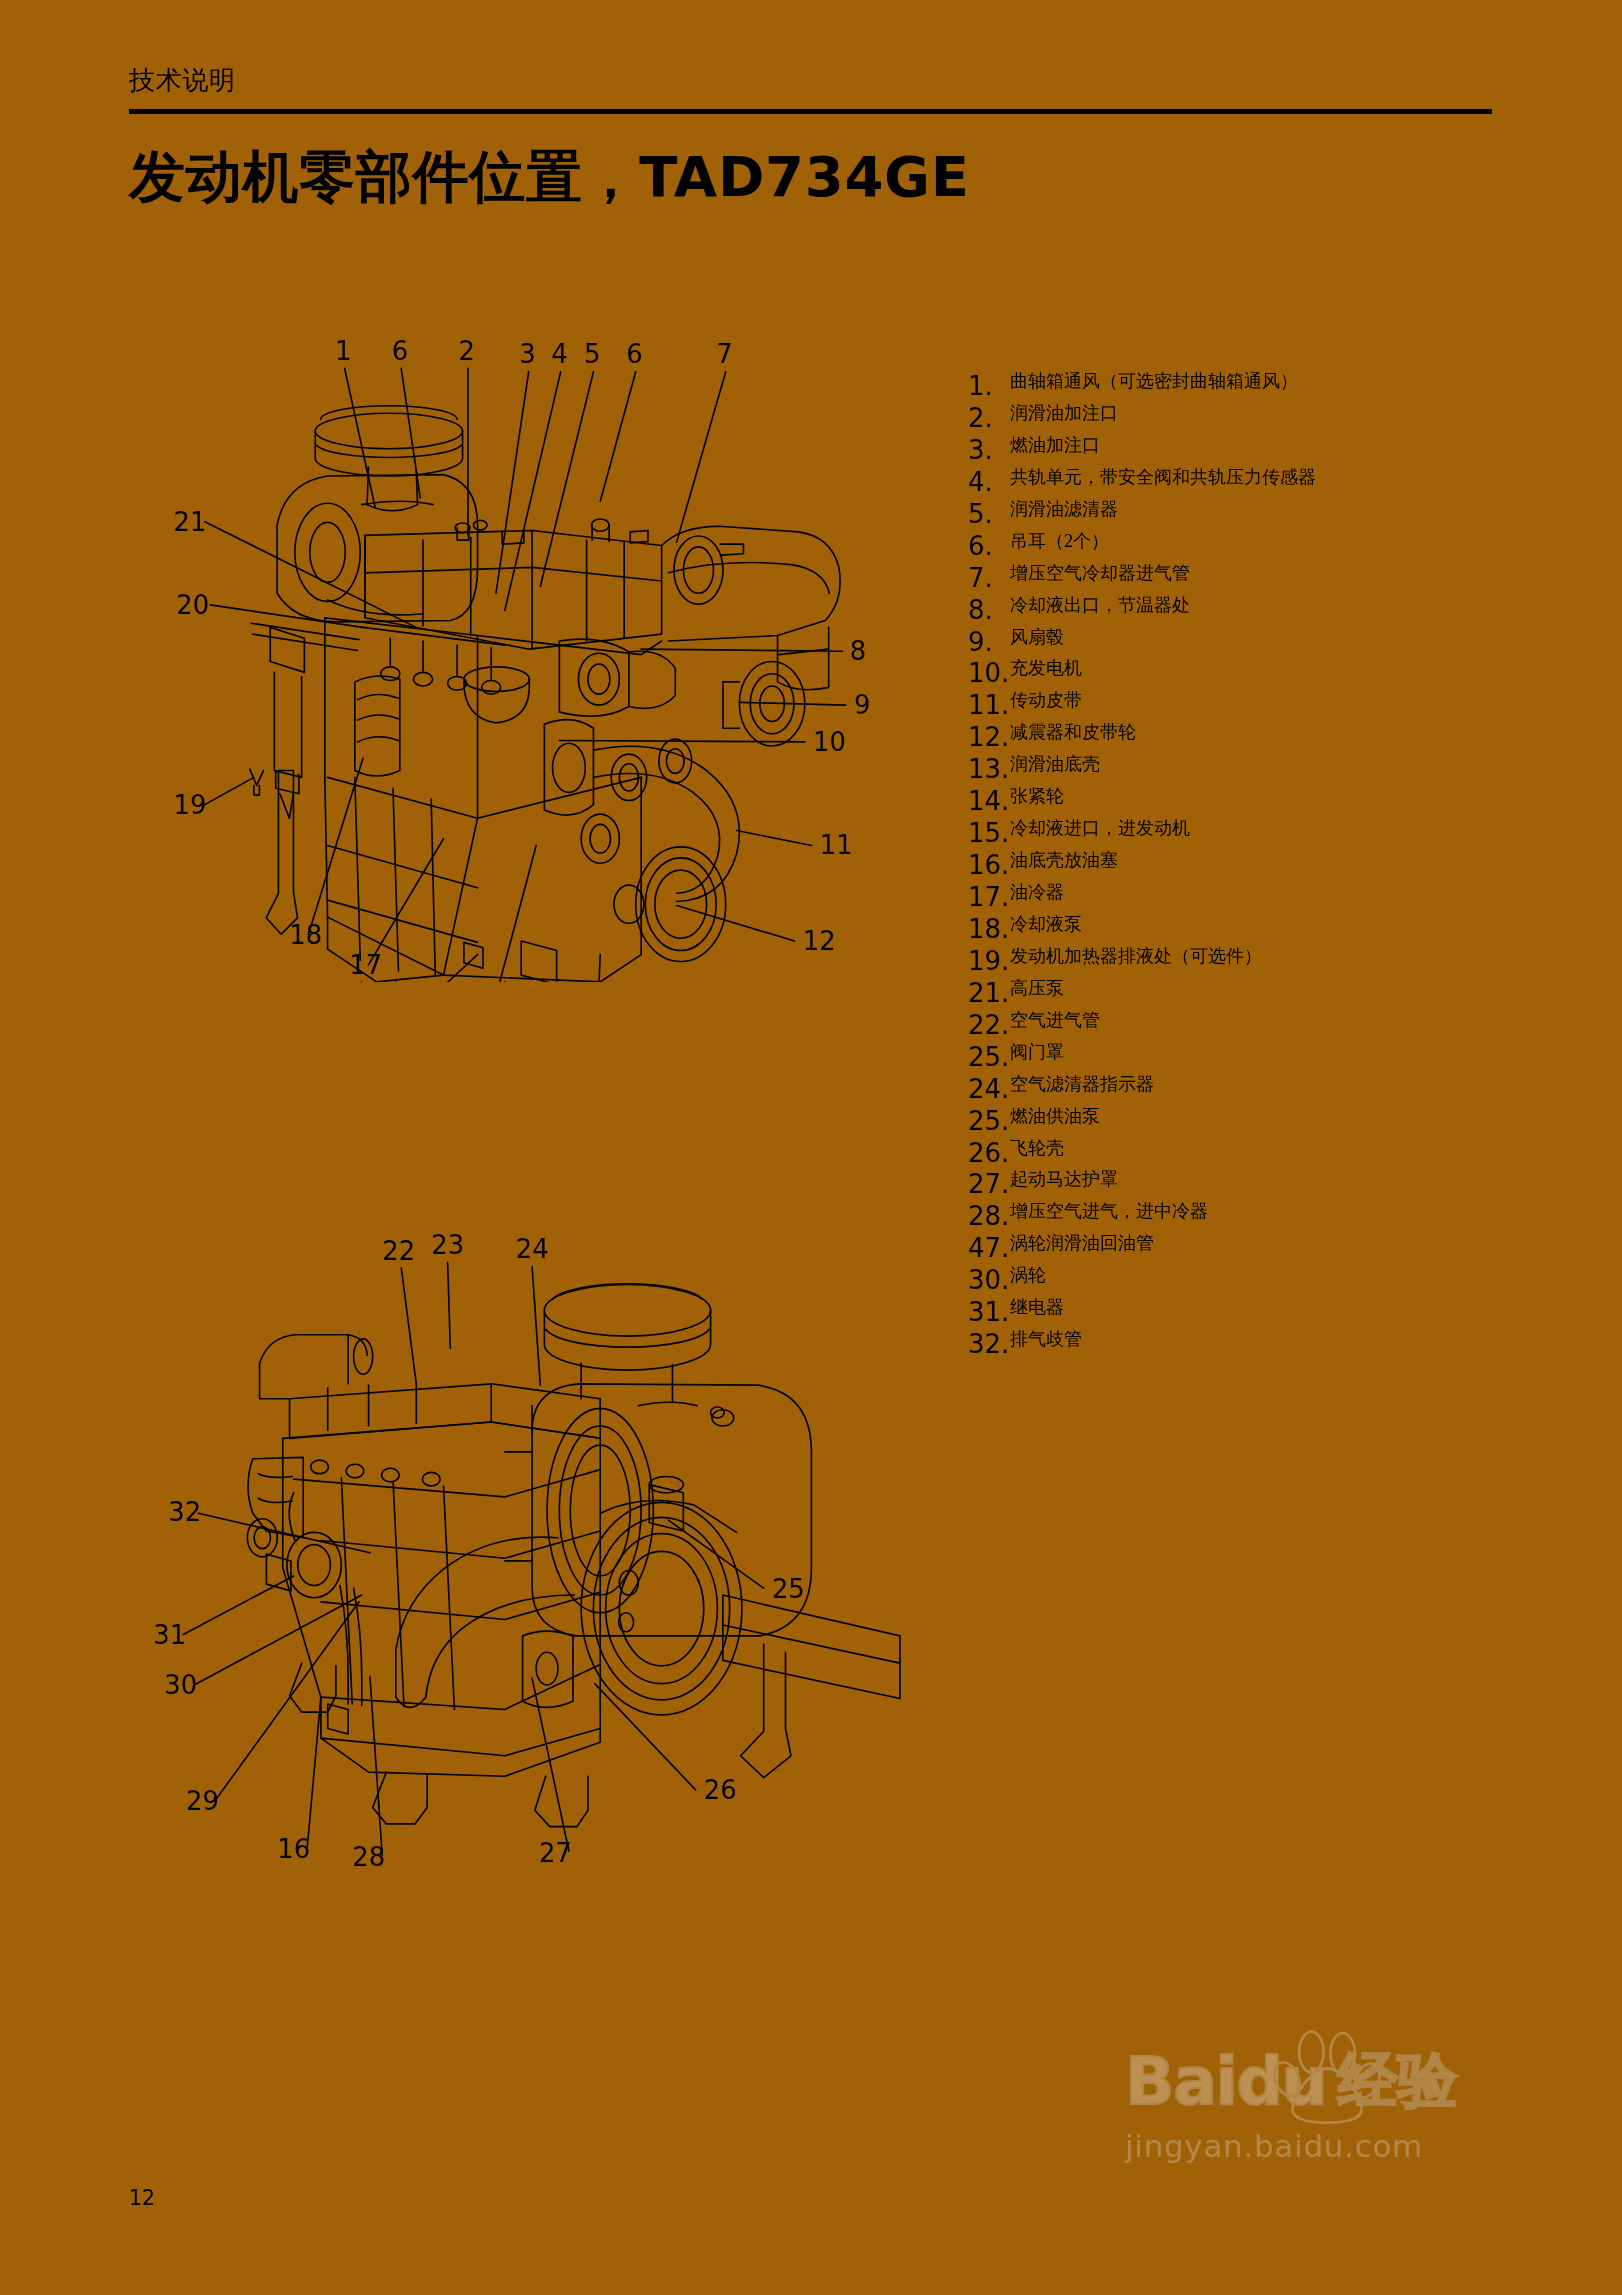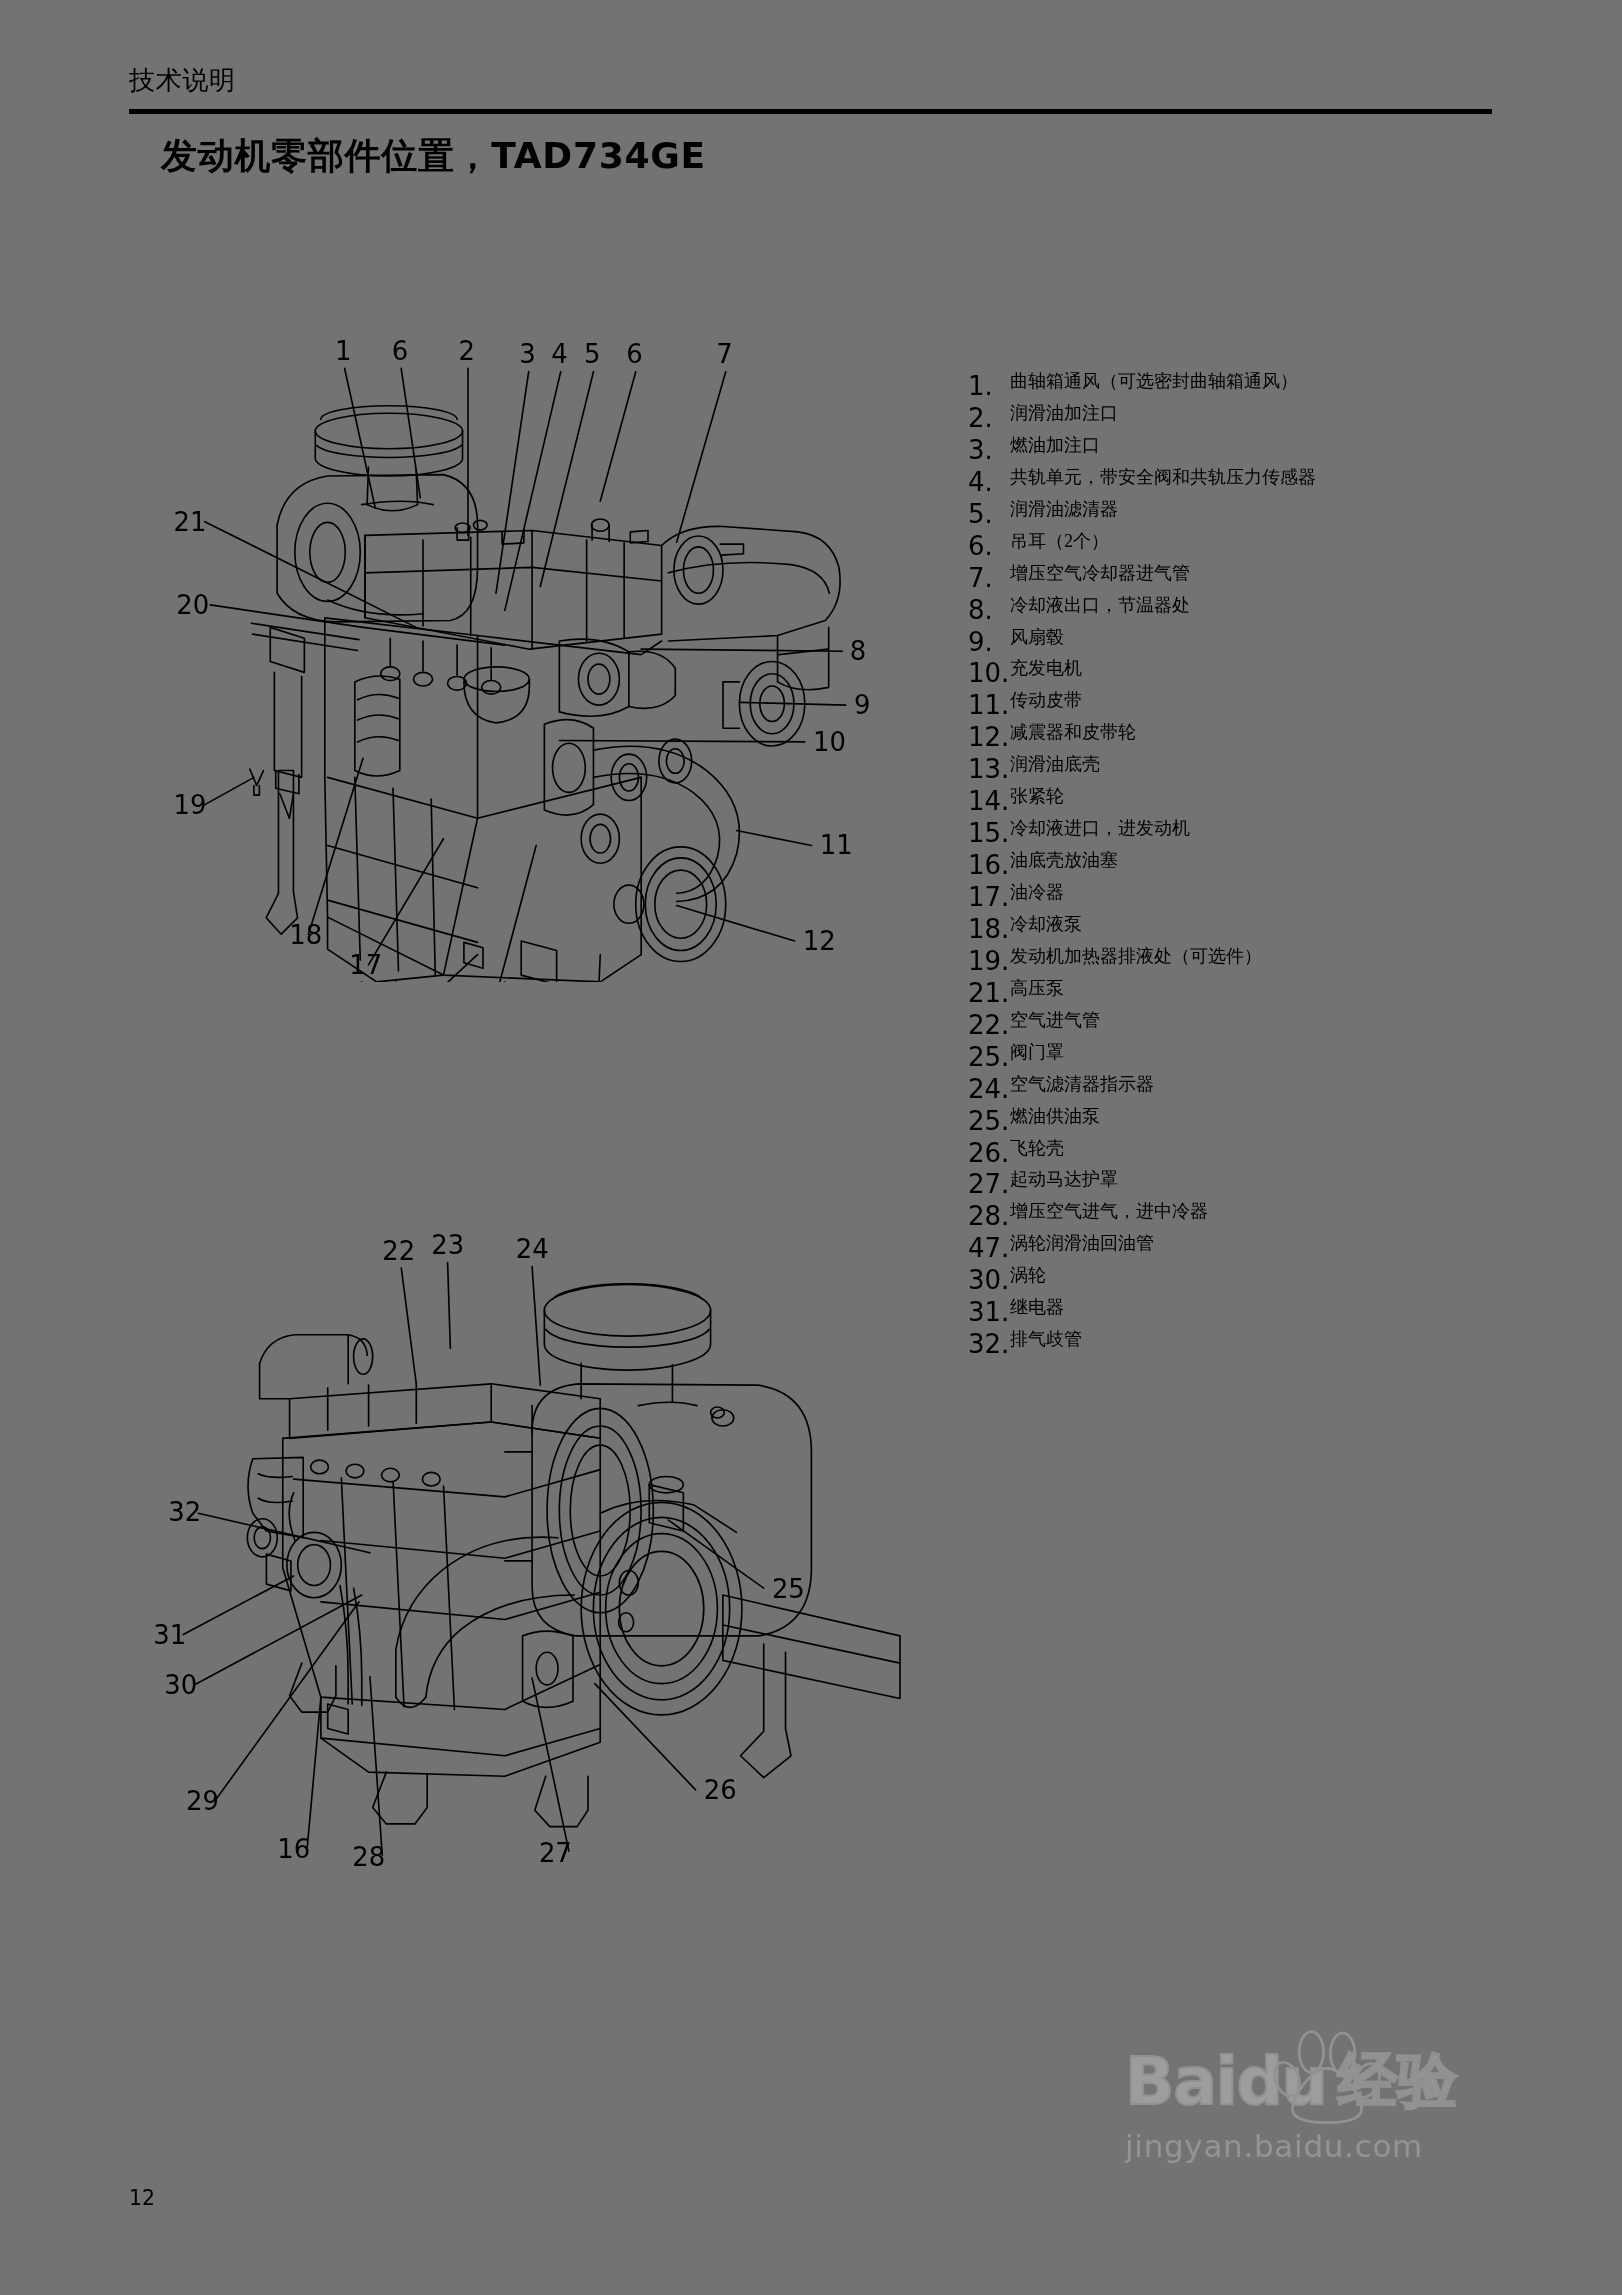--- a/index.html
+++ b/index.html
@@ -1,28 +1,28 @@
 <!DOCTYPE html>
 <html style="font-size:11px"><head>
 <meta charset="utf-8">
 <style>
   html,body{margin:0;padding:0;background:#fff;}
   body{width:1622px;height:2295px;position:relative;
        font-family:"Liberation Serif","DejaVu Serif",serif;color:#000;}
-  .page{position:absolute;inset:0;background:#737373;overflow:hidden;}
+  .page{position:absolute;inset:0;background:#a16207;overflow:hidden;}
 
   
   .hdr-text{position:absolute;left:129px;top:63px;font-size:26px;
             font-family:"DejaVu Sans","Liberation Sans",sans-serif;letter-spacing:0.7px;}
   .hdr-rule{position:absolute;left:129px;top:109px;width:1363px;height:4.8px;background:#000;}
 
   
-  .title{position:absolute;left:129px;top:132px;font-size:36px;font-weight:bold;
+  .title{position:absolute;left:129px;top:140px;font-size:56px;font-weight:bold;
          font-family:"DejaVu Sans","Liberation Sans",sans-serif;letter-spacing:0.7px;
-         white-space:nowrap;margin-left:32px;}
+         white-space:nowrap;}
 
   
   .fig{position:absolute;}
   #fig1{left:123px;top:300px;width:825px;height:682px;}
   #fig2{left:123px;top:1159px;width:825px;height:763px;}
   .fig svg{display:block;width:100%;height:100%;}
 
   
   .legend{position:absolute;left:968px;top:371px;width:498px;}
   .legend-item{display:flex;align-items:flex-start;font-size:27px;line-height:1.175;

